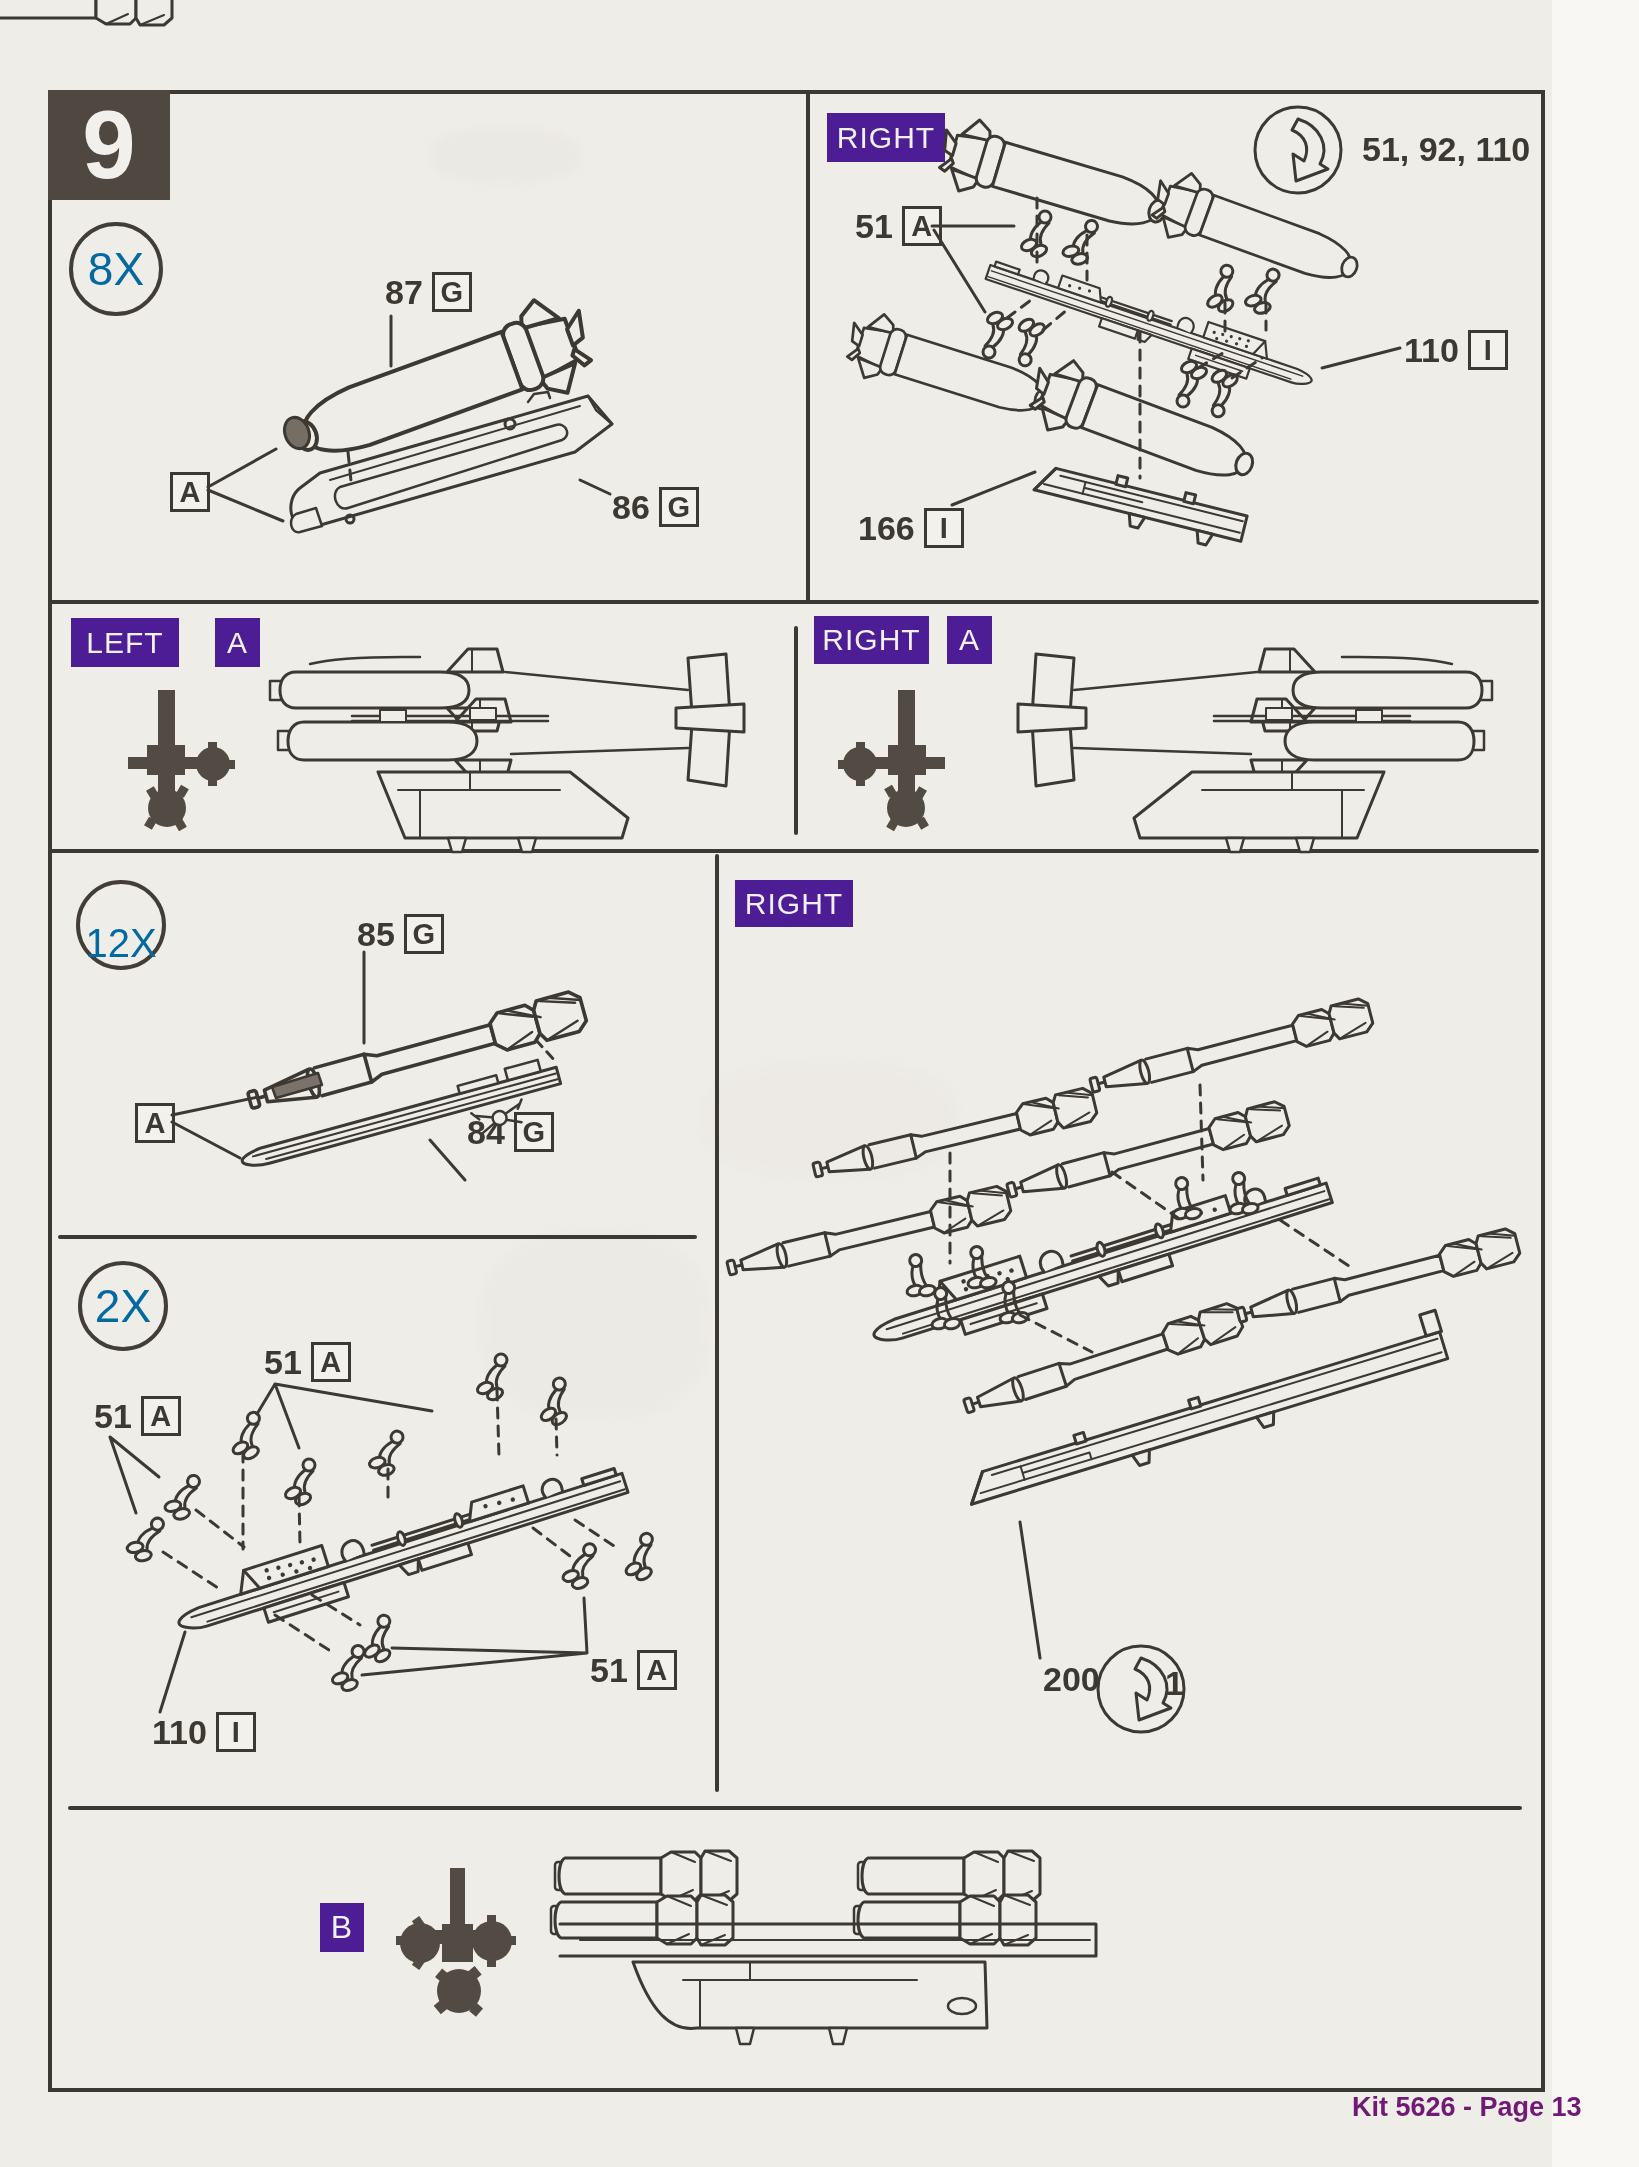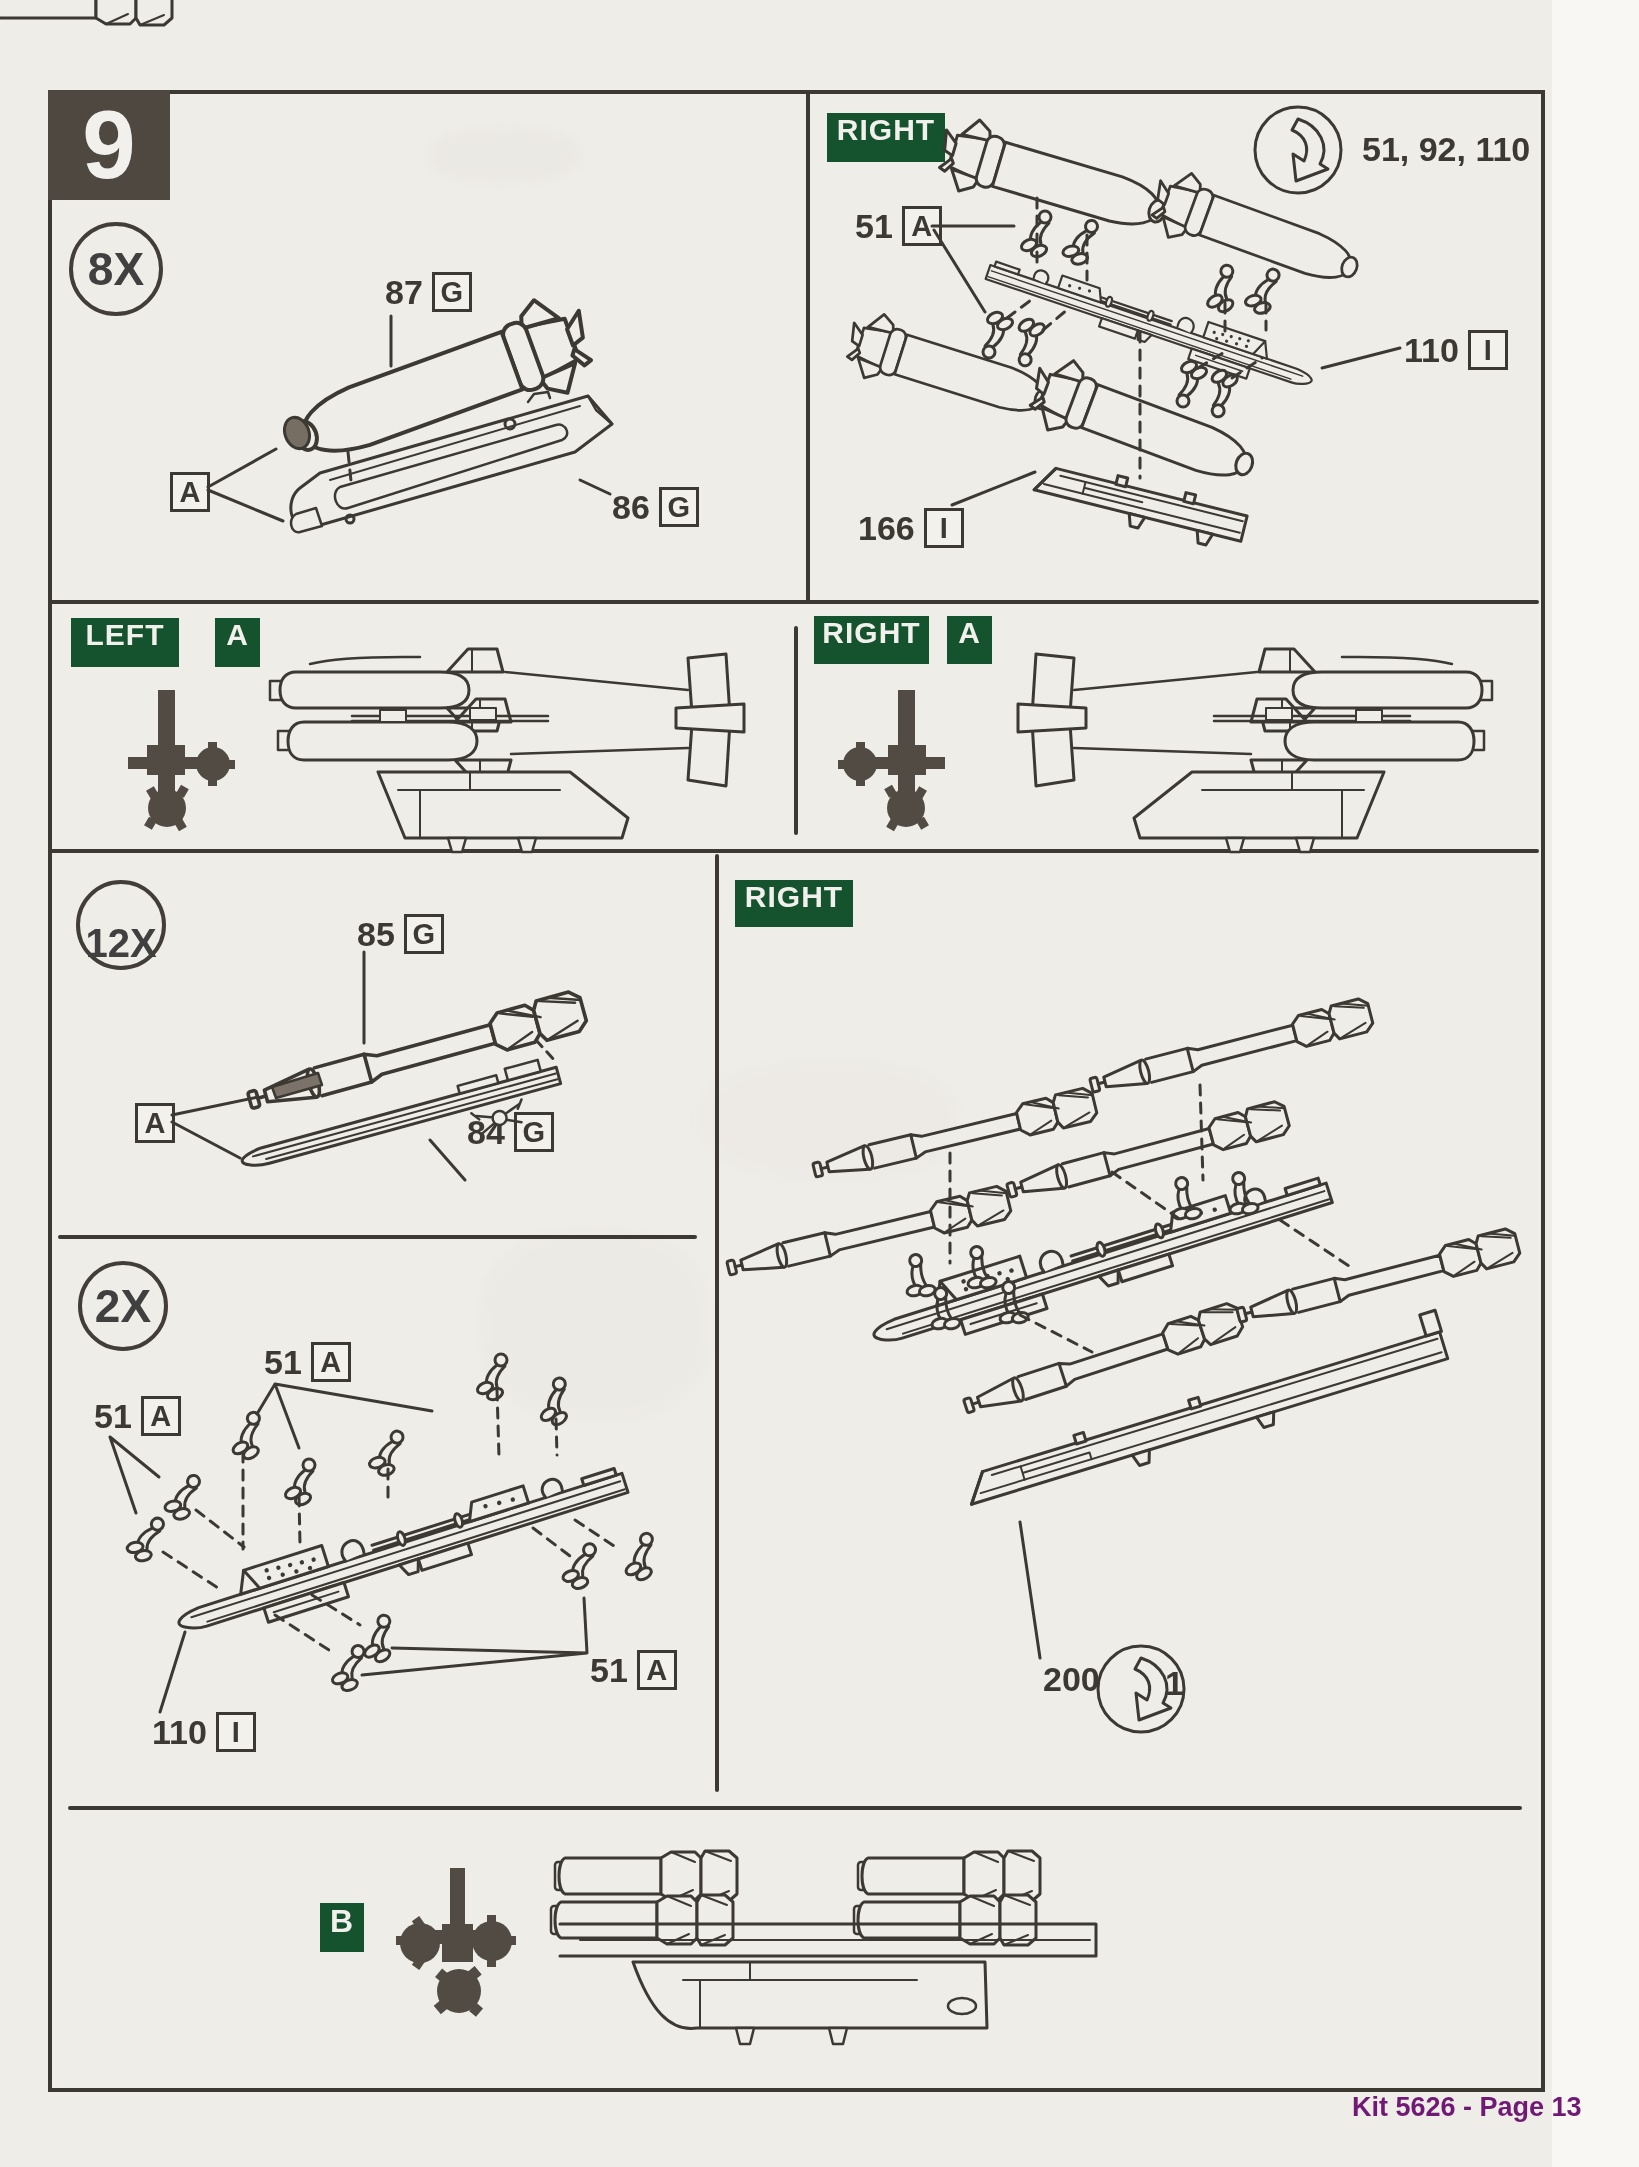--- a/index.html
+++ b/index.html
@@ -1,21 +1,21 @@
 <!DOCTYPE html>
 <html><head>
 <meta charset="utf-8">
 <style>
   html,body{margin:0;padding:0;}
   body{width:1639px;height:2167px;position:relative;background:#efede8;font-family:"Liberation Sans",sans-serif;overflow:hidden;}
   #rightband{position:absolute;left:1552px;top:0;width:87px;height:2167px;background:#f8f7f4;}
   #border{position:absolute;left:48px;top:90px;width:1489px;height:1994px;border:4px solid #3c3832;}
   #stepbox{position:absolute;left:48px;top:90px;width:122px;height:110px;background:#4e4840;color:#f2f0ec;display:flex;align-items:center;justify-content:center;font-weight:bold;font-size:96px;}
-  .qty{position:absolute;border:4px solid #423d37;border-radius:50%;display:flex;align-items:center;justify-content:center;font-weight:bold;color:#404040;}
-  .dark{position:absolute;background:#14532d;color:#f2f0ec;font-weight:bold;display:flex;justify-content:center;letter-spacing:1px;}
+  .qty{position:absolute;border:4px solid #423d37;border-radius:50%;display:flex;align-items:center;justify-content:center;font-weight:normal;color:#0369a1;}
+  .dark{position:absolute;background:#4c1d95;color:#f2f0ec;font-weight:normal;display:flex;align-items:center;justify-content:center;letter-spacing:1px;}
   .lbl{position:absolute;display:flex;align-items:center;gap:9px;font-weight:bold;color:#3c3832;font-size:34px;}
   .pbox{display:inline-flex;width:34px;height:34px;border:3px solid #3c3832;align-items:center;justify-content:center;font-size:29px;background:rgba(248,247,243,.4);}
   #footer{position:absolute;left:1352px;top:2092px;font-weight:bold;font-size:27px;color:#701a75;}
   svg{position:absolute;left:0;top:0;}
   .ghost{position:absolute;background:#e9e6e0;filter:blur(5px);opacity:.55;border-radius:40%;}
 </style>
 </head>
 <body>
 
 <div id="rightband"></div>

